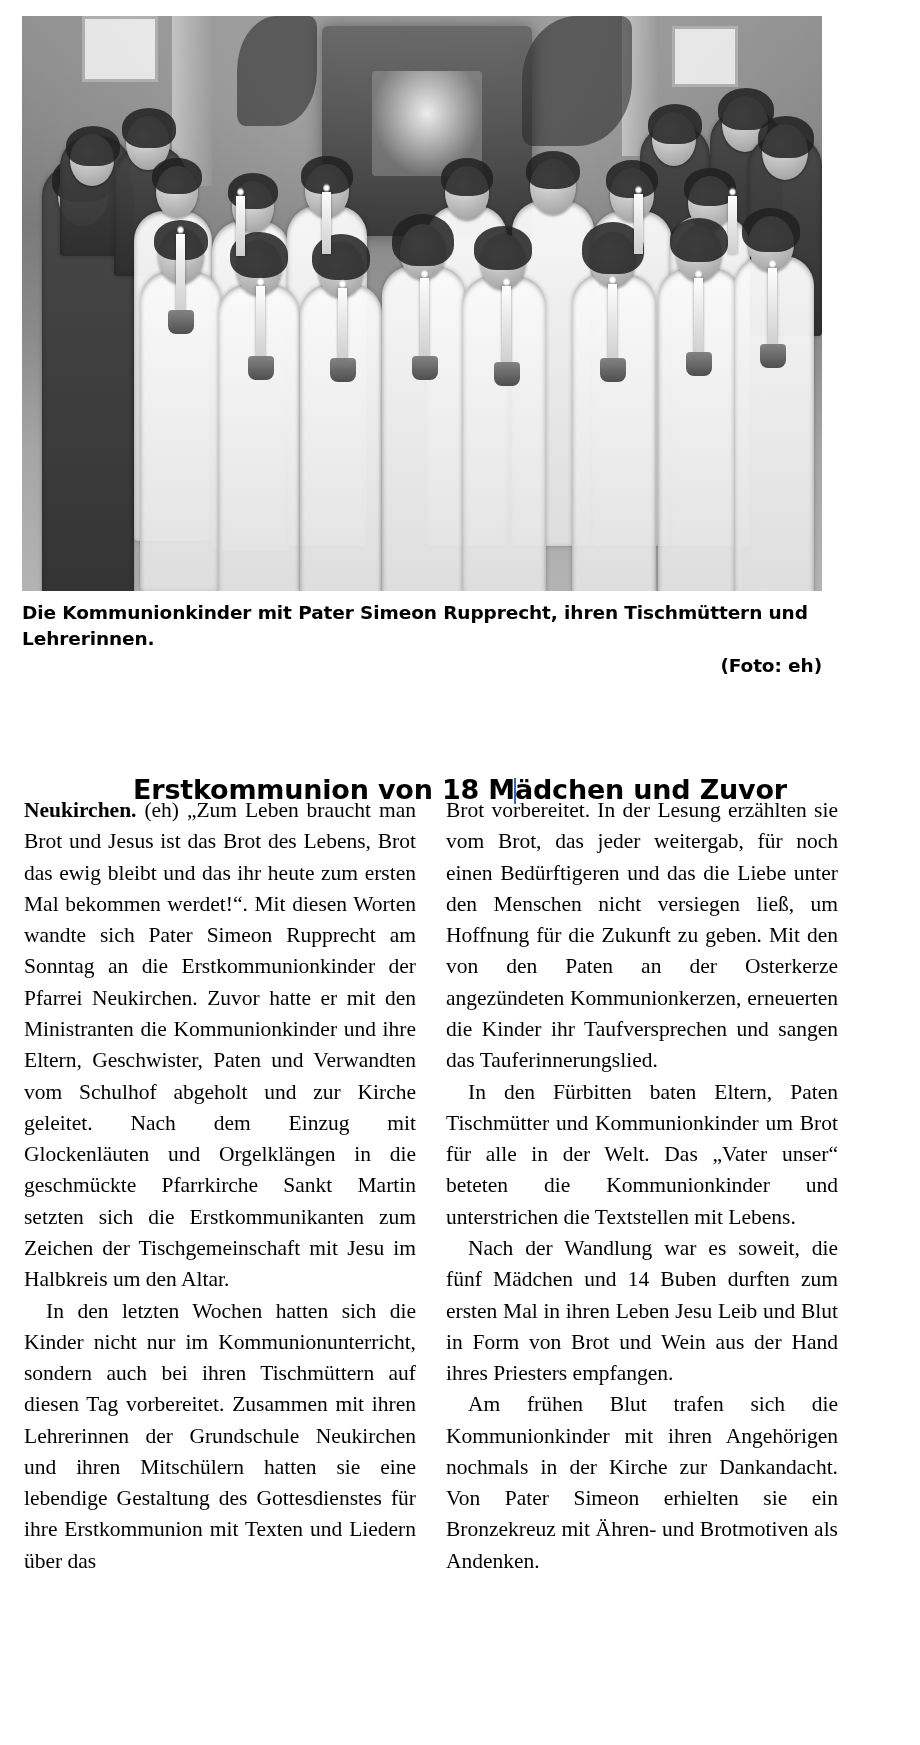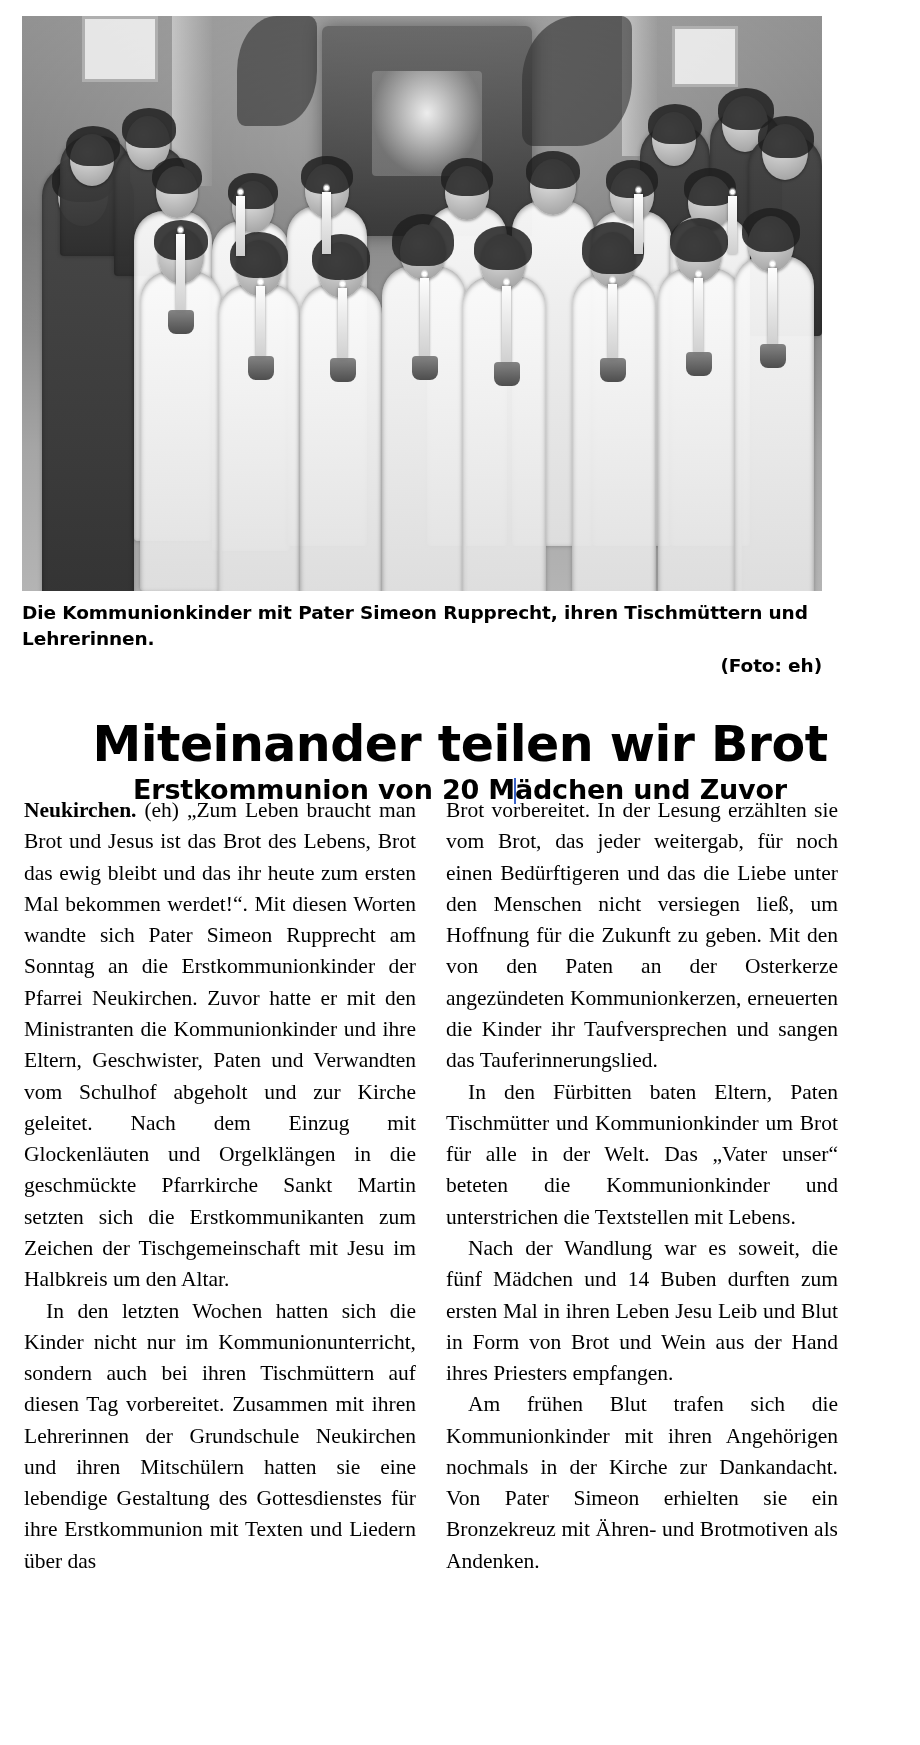--- a/index.html
+++ b/index.html
@@ -316,24 +316,23 @@
     </div>
   </div>
 
   <div class="caption">
     <span>Die Kommunionkinder mit Pater Simeon Rupprecht, ihren Tischmüttern und Lehrerinnen.</span>
     <span class="caption-line2">
       <span class="credit">(Foto: eh)</span>
     </span>
   </div>
 
-  <h1 class="headline">Miteinander teilen wir Brot</h1>
 
   <h2 class="subhead">
-    <span>Erstkommunion von 20 M</span><span class="caret"></span><span>ädchen und Zuvor</span>
+    <span>Erstkommunion von 18 M</span><span class="caret"></span><span>ädchen und Zuvor</span>
   </h2>
 
   <div class="columns">
     <div class="col">
       <p><span class="place">Neukirchen.</span> <span>(eh) „Zum Leben braucht man Brot und Jesus ist das Brot des Lebens, Brot das ewig bleibt und das ihr heute zum ersten Mal bekommen werdet!“. Mit diesen Worten wandte sich Pater Simeon Rupprecht am Sonntag an die Erst­kommunionkinder der Pfarrei Neu­kirchen. Zuvor hatte er mit den Mi­nistranten die Kommunionkinder und ihre Eltern, Geschwister, Paten und Verwandten vom Schulhof ab­geholt und zur Kirche geleitet. Nach dem Einzug mit Glockenläuten und Orgelklängen in die geschmückte Pfarrkirche Sankt Martin setzten sich die Erstkommunikanten zum Zeichen der Tischgemeinschaft mit Jesu im Halbkreis um den Altar.</span></p>
       <p>In den letzten Wochen hatten sich die Kinder nicht nur im Kommunionunterricht, sondern auch bei ihren Tischmüttern auf diesen Tag vorbereitet. Zusammen mit ihren Lehrerinnen der Grundschule Neukirchen und ihren Mitschülern hatten sie eine lebendige Gestaltung des Gottesdienstes für ihre Erstkommunion mit Texten und Liedern über das</p>
     </div>
     <div class="col">
       <p>Brot vorbereitet. In der Lesung erzählten sie vom Brot, das jeder weitergab, für noch einen Bedürftigeren und das die Liebe unter den Menschen nicht versiegen ließ, um Hoffnung für die Zukunft zu geben. Mit den von den Paten an der Osterkerze angezündeten Kommunionkerzen, erneuerten die Kinder ihr Taufversprechen und sangen das Tauferinnerungslied.</p>
       <p>In den Fürbitten baten Eltern, Paten Tischmütter und Kommunionkinder um Brot für alle in der Welt. Das „Vater unser“ beteten die Kommunionkinder und unterstrichen die Textstellen mit Lebens.</p>

